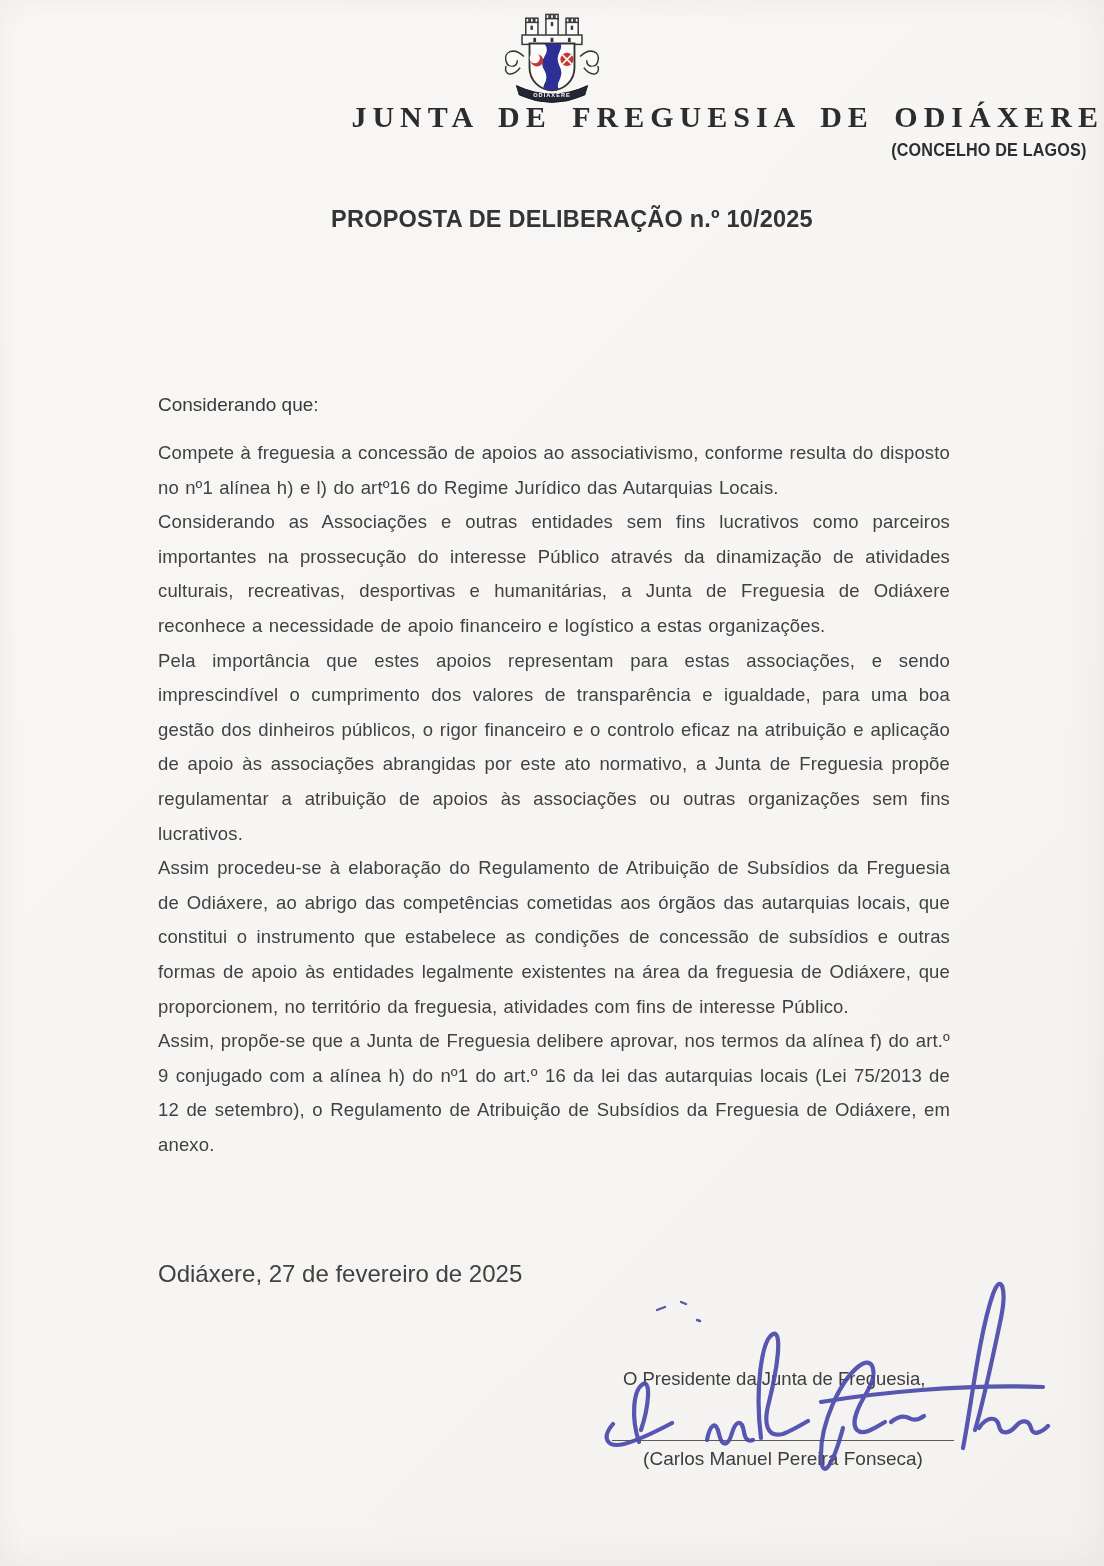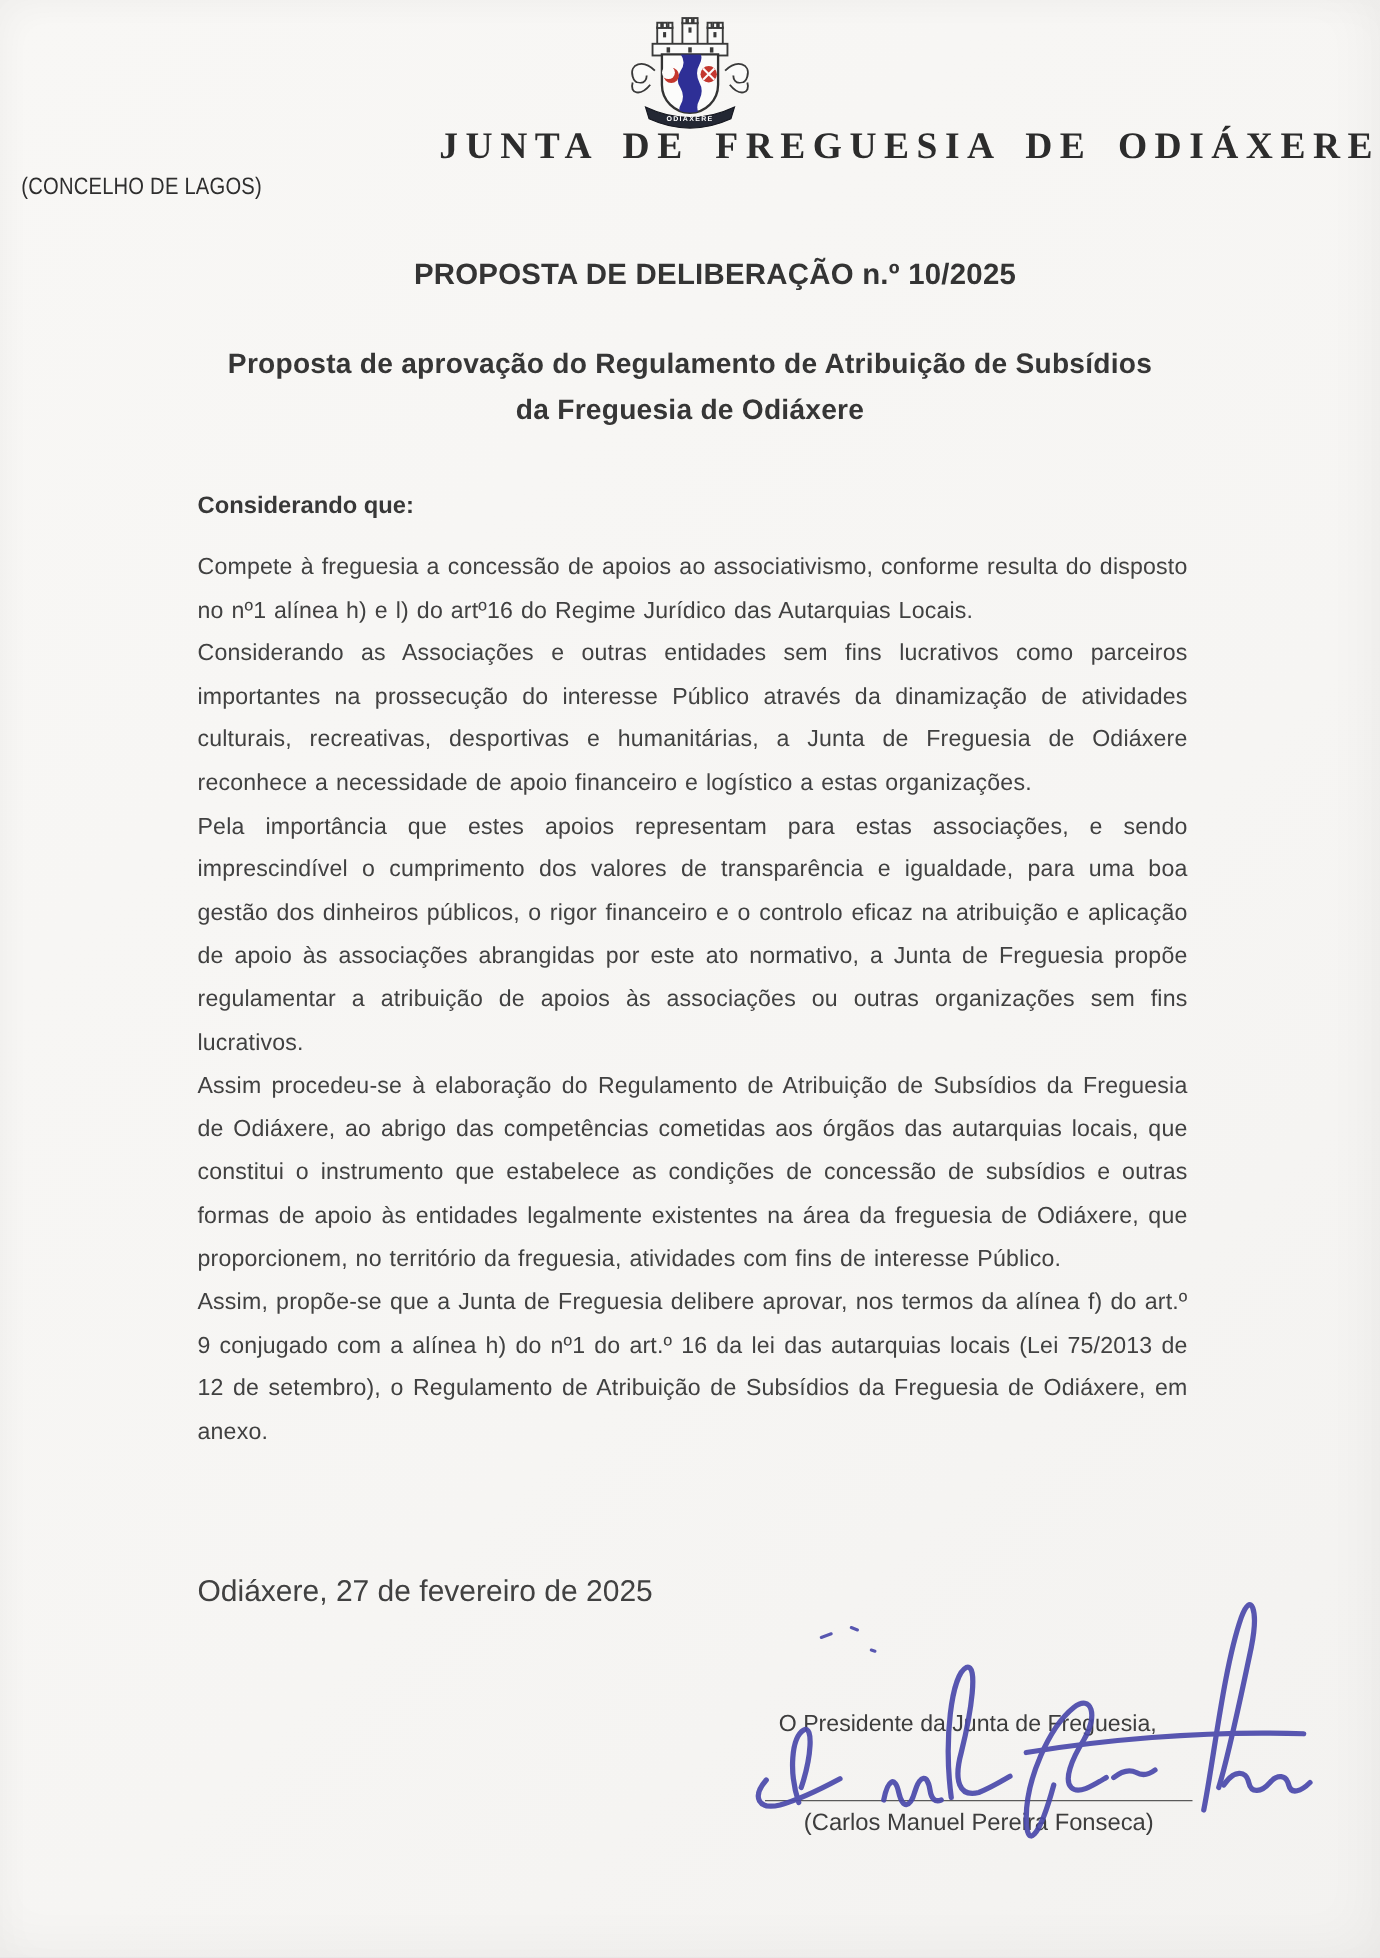--- a/index.html
+++ b/index.html
@@ -37,21 +37,22 @@
     letter-spacing: 6px;
     word-spacing: 7px;
     color: #2c2c2c;
   }
 
   .org-sub {
     position: absolute;
     top: 139px;
     left: 0;
     width: 100%;
-    text-align: left;
+    text-align: right;
+    font-weight: bold;
   }
   .org-sub .condensed {
     display: inline-block;
     transform: scaleX(0.85);
     transform-origin: center;
     font-size: 19px;
     letter-spacing: 0.2px;
     color: #2e2e2e;
   }
 
@@ -84,21 +85,21 @@
   }
 
   
   .doc-body {
     position: absolute;
     top: 394px;
     left: 158px;
     width: 792px;
   }
   .section-heading {
-    font-weight: bold;
+    font-weight: normal;
     font-size: 19px;
     margin: 0 0 20px 0;
     color: #383838;
   }
   .doc-body p.para {
     margin: 0;
     font-size: 18.5px;
     line-height: 34.6px;
     text-align: justify;
     letter-spacing: 0.15px;
@@ -213,21 +214,20 @@
     <path d="M42,85 Q80,103 118,85 L115,95 Q80,111 45,95 Z" fill="#232733" stroke="#15171f" stroke-width="1"></path>
     <text x="80" y="97" text-anchor="middle" font-size="6" font-weight="bold" letter-spacing="1.1" fill="#ffffff" font-family="Liberation Sans, sans-serif">ODIÁXERE</text>
   </svg>
 
   <div class="org-name">JUNTA DE FREGUESIA DE ODIÁXERE</div>
   <div class="org-sub">
     <span class="condensed">(CONCELHO DE LAGOS)</span>
   </div>
 
   <div class="doc-title">PROPOSTA DE DELIBERAÇÃO n.º 10/2025</div>
-  <div class="doc-subtitle">Proposta de aprovação do Regulamento de Atribuição de Subsídios da Freguesia de Odiáxere</div>
 
   <div class="doc-body">
     <p class="section-heading">Considerando que:</p>
     <p class="para">Compete à freguesia a concessão de apoios ao associativismo, conforme resulta do disposto no nº1 alínea h) e l) do artº16 do Regime Jurídico das Autarquias Locais.</p>
     <p class="para">Considerando as Associações e outras entidades sem fins lucrativos como parceiros importantes na prossecução do interesse Público através da dinamização de atividades culturais, recreativas, desportivas e humanitárias, a Junta de Freguesia de Odiáxere reconhece a necessidade de apoio financeiro e logístico a estas organizações.</p>
     <p class="para">Pela importância que estes apoios representam para estas associações, e sendo imprescindível o cumprimento dos valores de transparência e igualdade, para uma boa gestão dos dinheiros públicos, o rigor financeiro e o controlo eficaz na atribuição e aplicação de apoio às associações abrangidas por este ato normativo, a Junta de Freguesia propõe regulamentar a atribuição de apoios às associações ou outras organizações sem fins lucrativos.</p>
     <p class="para">Assim procedeu-se à elaboração do Regulamento de Atribuição de Subsídios da Freguesia de Odiáxere, ao abrigo das competências cometidas aos órgãos das autarquias locais, que constitui o instrumento que estabelece as condições de concessão de subsídios e outras formas de apoio às entidades legalmente existentes na área da freguesia de Odiáxere, que proporcionem, no território da freguesia, atividades com fins de interesse Público.</p>
     <p class="para">Assim, propõe-se que a Junta de Freguesia delibere aprovar, nos termos da alínea f) do art.º 9 conjugado com a alínea h) do nº1 do art.º 16 da lei das autarquias locais (Lei 75/2013 de 12 de setembro), o Regulamento de Atribuição de Subsídios da Freguesia de Odiáxere, em anexo.</p>
   </div>
 

